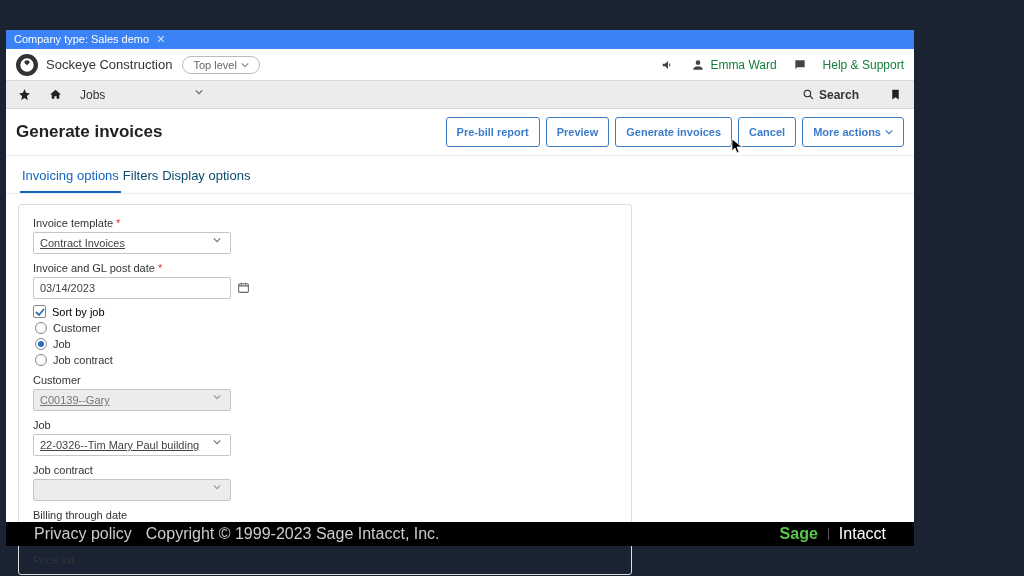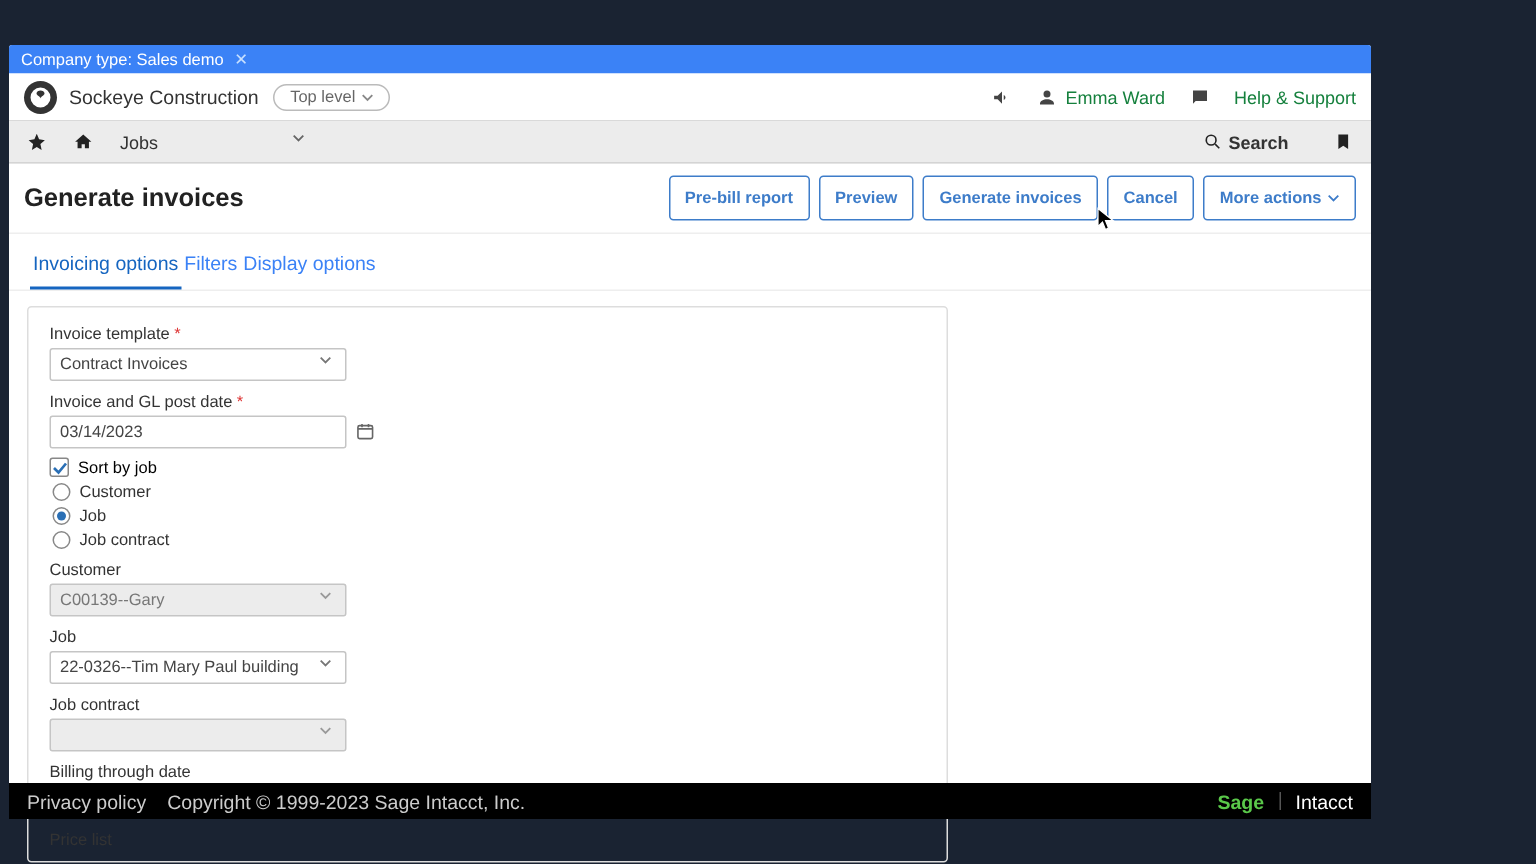--- a/index.html
+++ b/index.html
@@ -17,41 +17,41 @@
 .navbar { height:28px; background:#ececec; border-bottom:1px solid #d4d4d4; display:flex; align-items:center; padding:0 12px; gap:18px; }
 .navbar .ic { width:13px; height:13px; color:#333; cursor:pointer; }
 .navitem { font-size:12px; color:#333; display:flex; align-items:flex-start; gap:90px; cursor:pointer; }
 .navright { margin-left:auto; display:flex; align-items:center; gap:30px; color:#333; font-size:12px; }
 .searchwrap { display:flex; align-items:center; gap:4px; cursor:pointer; }
 .pagebar { padding:8px 10px; display:flex; align-items:center; border-bottom:1px solid #eee; }
 .pagetitle { font-size:17px; font-weight:bold; color:#222; }
 .actionbtns { margin-left:auto; display:flex; gap:6px; }
 .btn { border:1px solid #3d7cc9; color:#3d7cc9; background:#fff; font-size:11px; padding:8px 10px; border-radius:3px; cursor:pointer; display:flex; align-items:center; gap:4px;font-weight:bold; }
 .tabs { display:flex; padding:0 14px; margin-top:6px; border-bottom:1px solid #eee; }
-.tab { font-size:13px; color:#3b82f6; padding:6px 2px 8px; cursor:pointer; }
+.tab { font-size:13px; color:#0c4a6e; padding:6px 2px 8px; cursor:pointer; }
 .tab.active { color:#1565c0; border-bottom:2px solid #1565c0; }
 .formwrap { margin:10px 12px; width:614px; border:1px solid #ddd; border-radius:3px; padding:12px 14px 8px; }
 .lbl { font-size:11px; color:#333; margin-top:8px; display:flex; align-items:center; gap:3px; }
 .lbl:first-child { margin-top:0; }
 .req { color:#d33; }
 .field { position:relative; margin-top:3px; }
 .selectbox,.inputbox { width:198px; height:22px; border:1px solid #c5c5c5; border-radius:2px; font-size:11px; padding:0 6px; background:#fff; color:#444; }
-.selectbox { appearance:none; padding-right:12px; }
+.selectbox { appearance:none; padding-right:12px;text-decoration:underline; }
 .caret { position:absolute; left:180px; top:4px; pointer-events:none; color:#777; }
 .calicon { position:absolute; left:204px; top:4px; pointer-events:none; color:#777; }
 .inputbox.withcal { width:198px; padding-right:22px; }
 .checkrow { display:flex; align-items:center; gap:6px; margin-top:6px; }
 .checkbox { width:13px; height:13px; border:1px solid #888; border-radius:2px; display:flex; align-items:center; justify-content:center; color:#2a6fb5; background:#fff; }
 .checkbox svg { display:block; }
 .radiorow { display:flex; align-items:center; gap:6px; margin-top:4px; margin-left:2px; font-size:11px; color:#333; }
 .radio { width:12px; height:12px; border:1px solid #888; border-radius:50%; display:inline-block; position:relative; }
 .radio.on::after { content:""; position:absolute; top:2px; left:2px; width:6px; height:6px; background:#2a6fb5; border-radius:50%; }
 .disabled { background:#ececec; color:#777; }
 .helpic { width:11px; height:11px; border-radius:50%; background:#555; color:#fff; font-size:8px; display:inline-flex; align-items:center; justify-content:center; }
-.footer { position:absolute; bottom:0; left:0; right:0; height:24px; background:#000; display:flex; align-items:center; padding:0 12px; font-size:13px; color:#ccc; gap:14px;margin-top:20px; }
+.footer { position:absolute; bottom:0; left:0; right:0; height:24px; background:#000; display:flex; align-items:center; padding:0 28px; font-size:16px; color:#ccc; gap:14px;margin-top:20px; }
 .footer .right { margin-left:auto; display:flex; align-items:center; gap:10px; }
 .sage { color:#5ac84a; font-weight:bold; }
 .intacct { color:#fff; }
 .divider { width:1px; height:12px; background:#555; }
 .chev { width:8px; height:8px; }
 .cursor { position:absolute; top:108px; left:725px; z-index:100; pointer-events:none; }
 </style>
 </head>
 <body>
 

